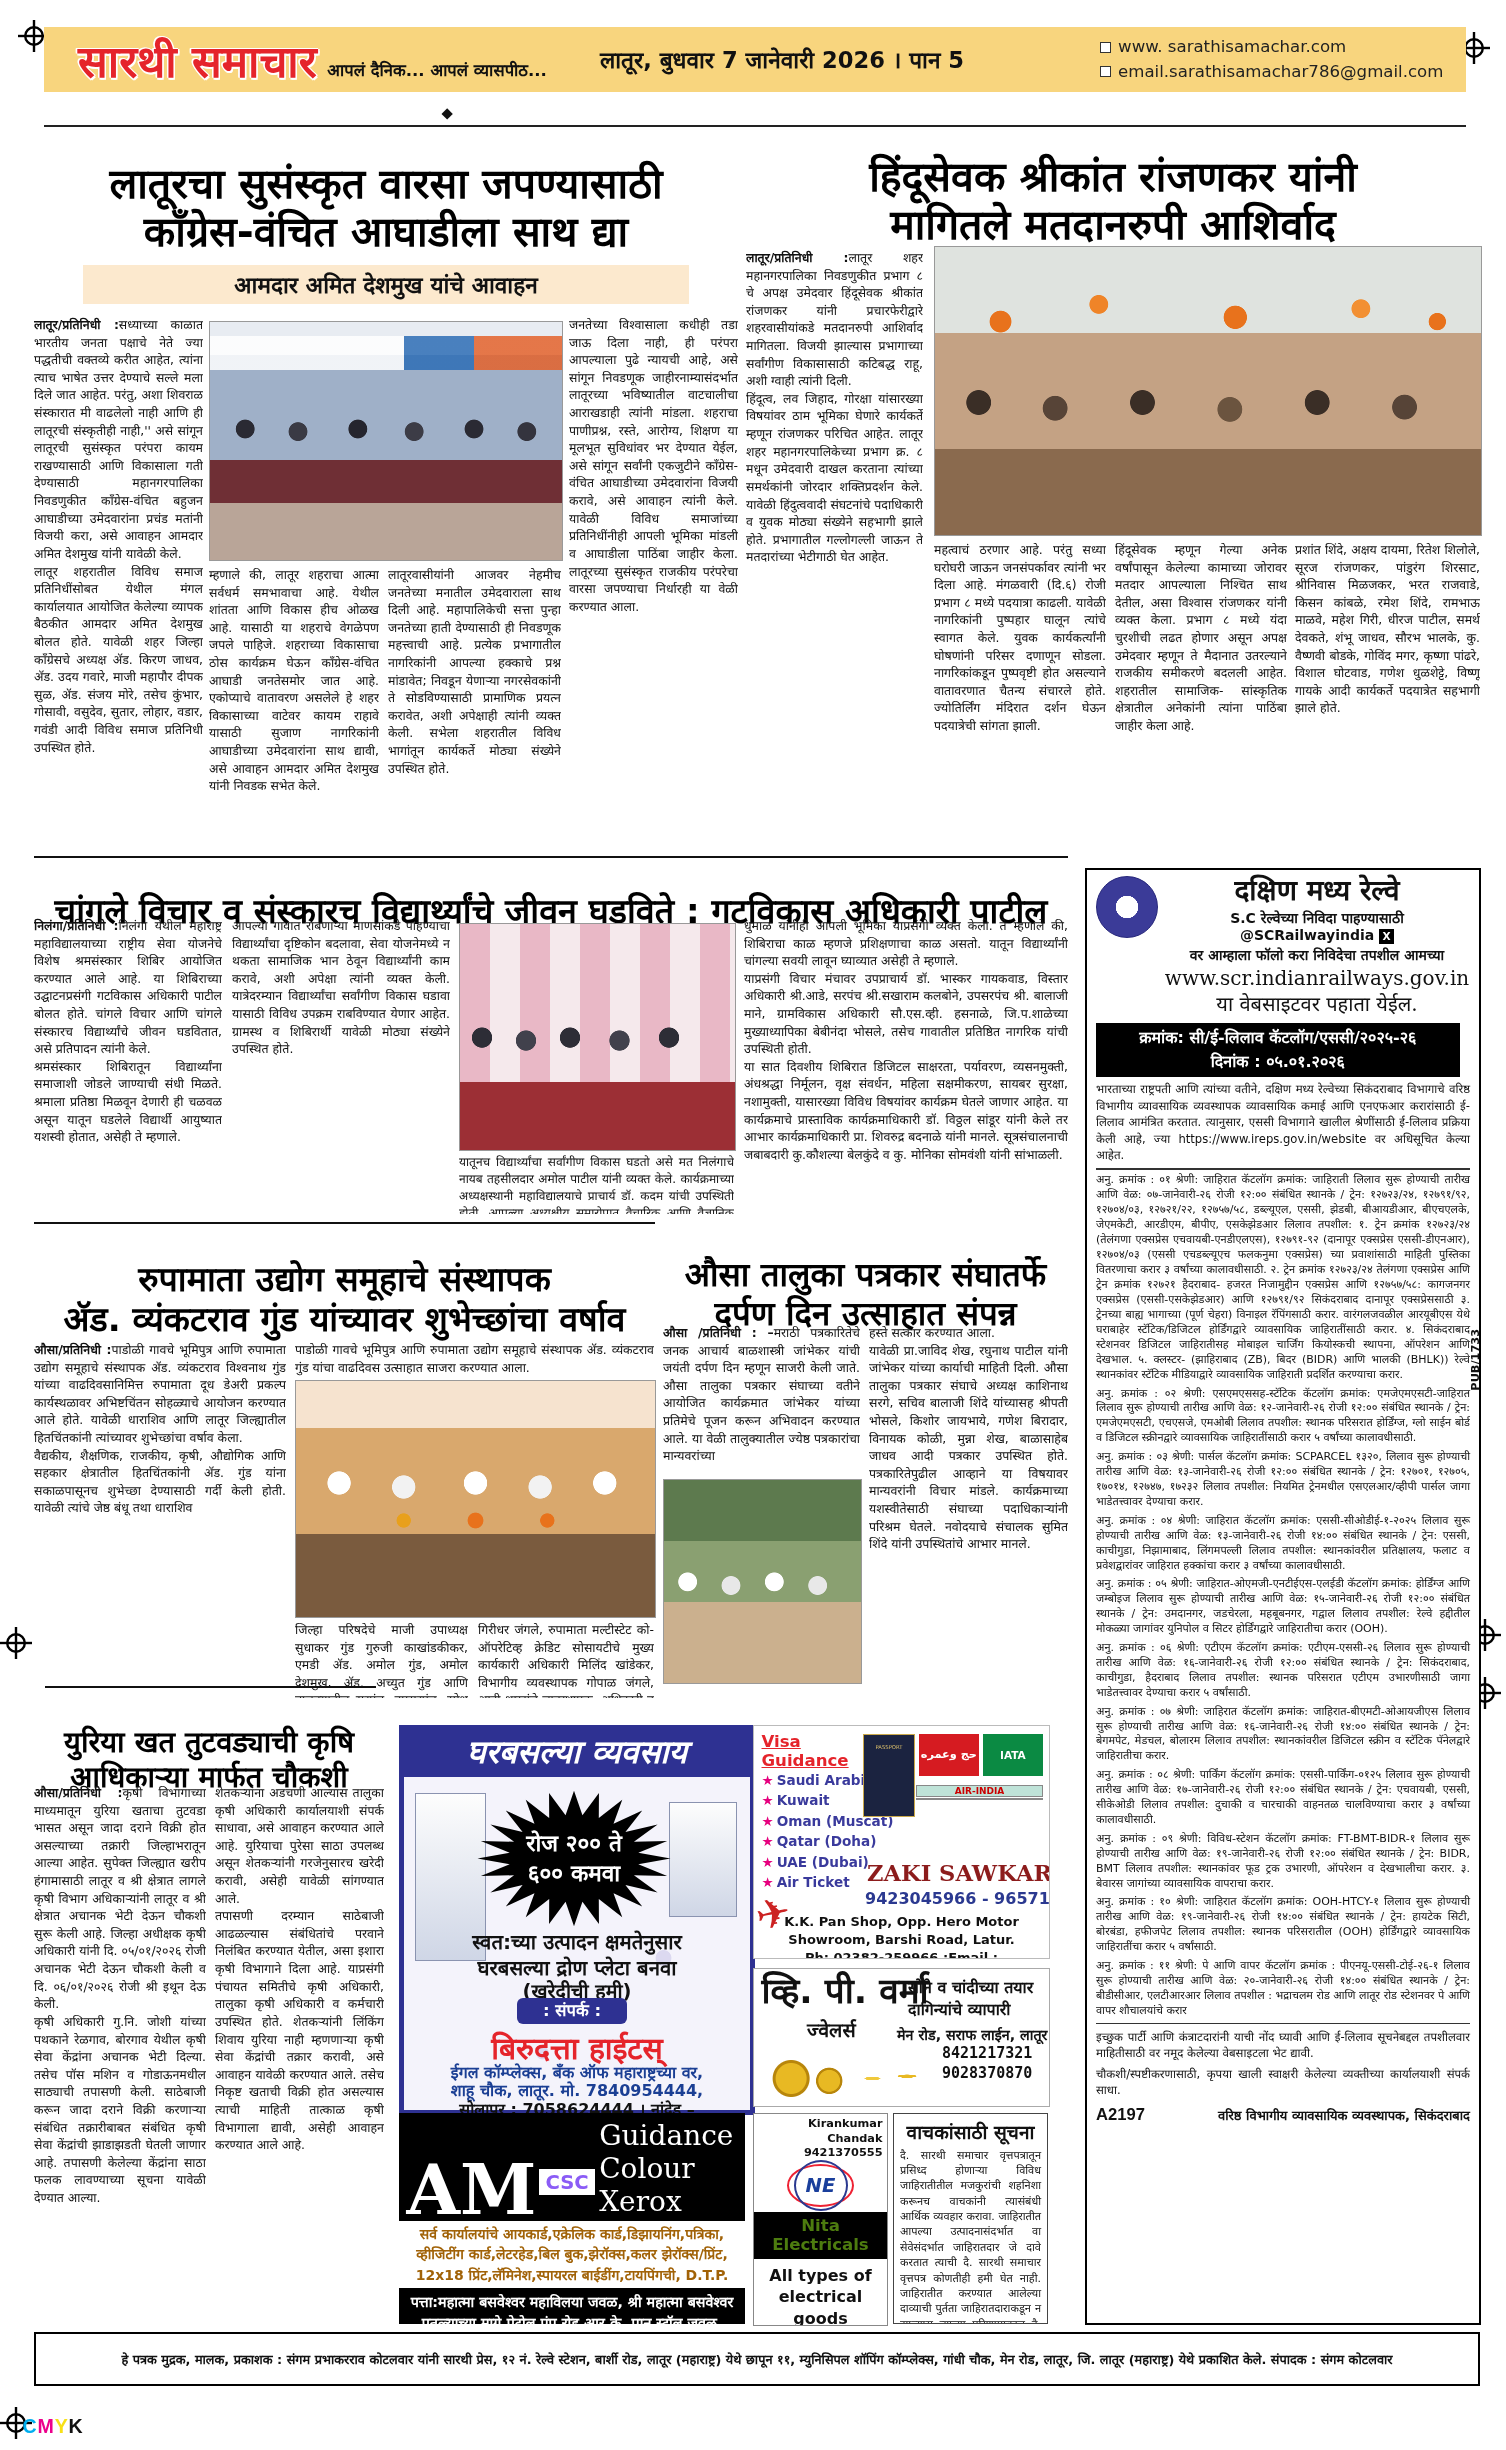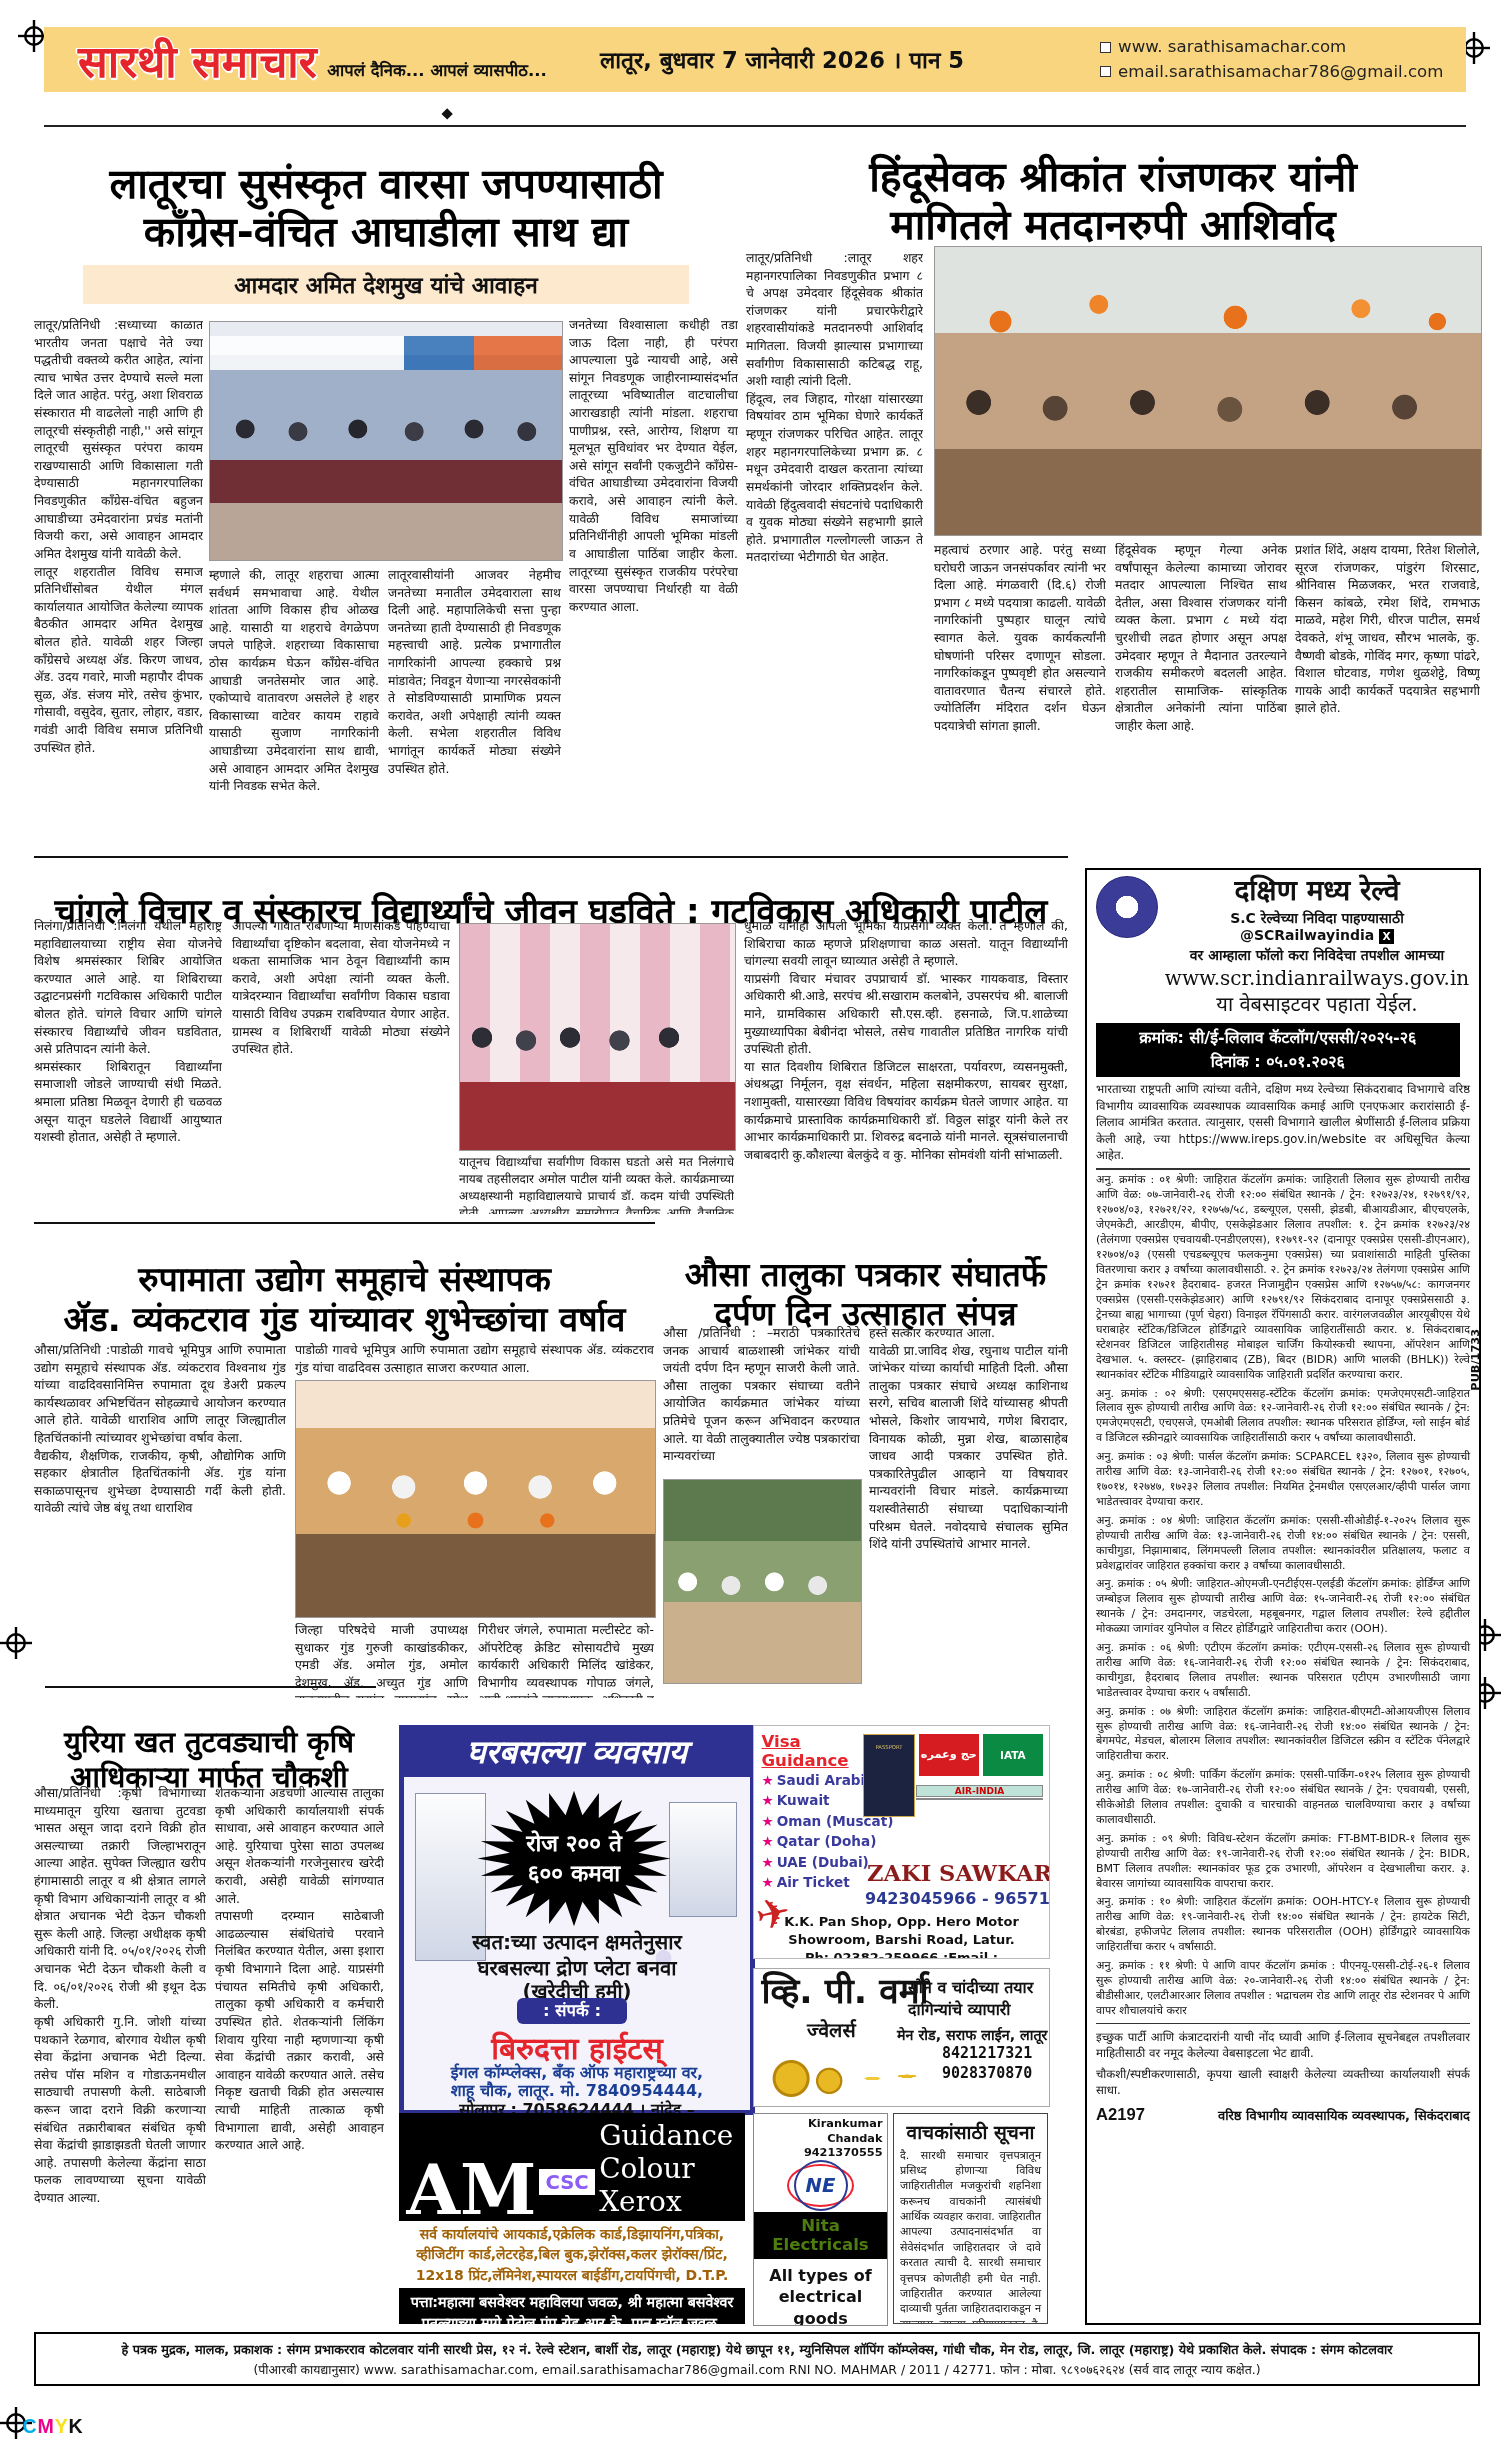--- a/index.html
+++ b/index.html
@@ -20,21 +20,21 @@
   .sq{width:9px;height:9px;border:1.5px solid #333;background:#fff;display:inline-block;}
   .toprule{position:absolute;left:44px;top:125px;width:1422px;height:1.5px;background:#222;}
   .diamond{position:absolute;left:443px;top:110px;width:8.3px;height:8.3px;background:#111;transform:rotate(45deg);}
   .hl{position:absolute;font-weight:800;text-align:center;color:#000;white-space:pre-line;}
   .hl1{font-size:41px;line-height:1.15;}
   .hl2{font-size:34px;line-height:1.18;}
   .hl3{font-size:29px;line-height:1.2;}
   .kicker{position:absolute;background:var(--kicker);display:flex;align-items:center;justify-content:center;
         font-size:22.6px;font-weight:700;}
   .col{position:absolute;font-size:12.4px;line-height:1.42;text-align:justify;white-space:pre-line;overflow:hidden;}
-  .byl{font-weight:400;white-space:nowrap;}
+  .byl{font-weight:700;white-space:nowrap;}
   .photo{position:absolute;overflow:hidden;border:0.8px solid #999;}
   .ph-band{position:absolute;left:0;right:0;}
   .divider{position:absolute;background:#111;}
   
   .ad-ghar{position:absolute;left:399px;top:1725px;width:346px;height:380px;border:5.3px solid var(--blue);
         background:
         radial-gradient(circle at 18% 30%, #dcd9f0 0 6px, transparent 6.8px),
         radial-gradient(circle at 75% 60%, #dcd9f0 0 7.5px, transparent 8.3px),
         radial-gradient(circle at 40% 85%, #dcd9f0 0 6px, transparent 6.8px),#f4f3fb;}
   .ghar-head{background:var(--blue);color:#fff;font-weight:800;font-style:italic;font-size:32px;
@@ -366,17 +366,16 @@
     <div class="rl-close">इच्छुक पार्टी आणि कंत्राटदारांनी याची नोंद घ्यावी आणि ई-लिलाव सूचनेबद्दल तपशीलवार माहितीसाठी वर नमूद केलेल्या वेबसाइटला भेट द्यावी.</div>
     <div class="rl-close">चौकशी/स्पष्टीकरणासाठी, कृपया खाली स्वाक्षरी केलेल्या व्यक्तीच्या कार्यालयाशी संपर्क साधा.</div>
     <div class="rl-foot">
       <span class="rl-code">A2197</span>
       <span class="rl-sig">वरिष्ठ विभागीय व्यावसायिक व्यवस्थापक, सिकंदराबाद</span>
     </div>
   </div>
 
   <div class="footer">
     <div class="ft1">हे पत्रक मुद्रक, मालक, प्रकाशक : संगम प्रभाकरराव कोटलवार यांनी सारथी प्रेस, १२ नं. रेल्वे स्टेशन, बार्शी रोड, लातूर (महाराष्ट्र) येथे छापून ११, म्युनिसिपल शॉपिंग कॉम्प्लेक्स, गांधी चौक, मेन रोड, लातूर, जि. लातूर (महाराष्ट्र) येथे प्रकाशित केले. संपादक : संगम कोटलवार</div>
-    <div class="ft2">(पीआरबी कायद्यानुसार) www. sarathisamachar.com, email.sarathisamachar786@gmail.com RNI NO. MAHMAR / 2011 / 42771. फोन : मोबा. ९८९०७६२६२४ (सर्व वाद लातूर न्याय कक्षेत.)</div>
   </div>
 
 </div>
 
 
 </body></html>

